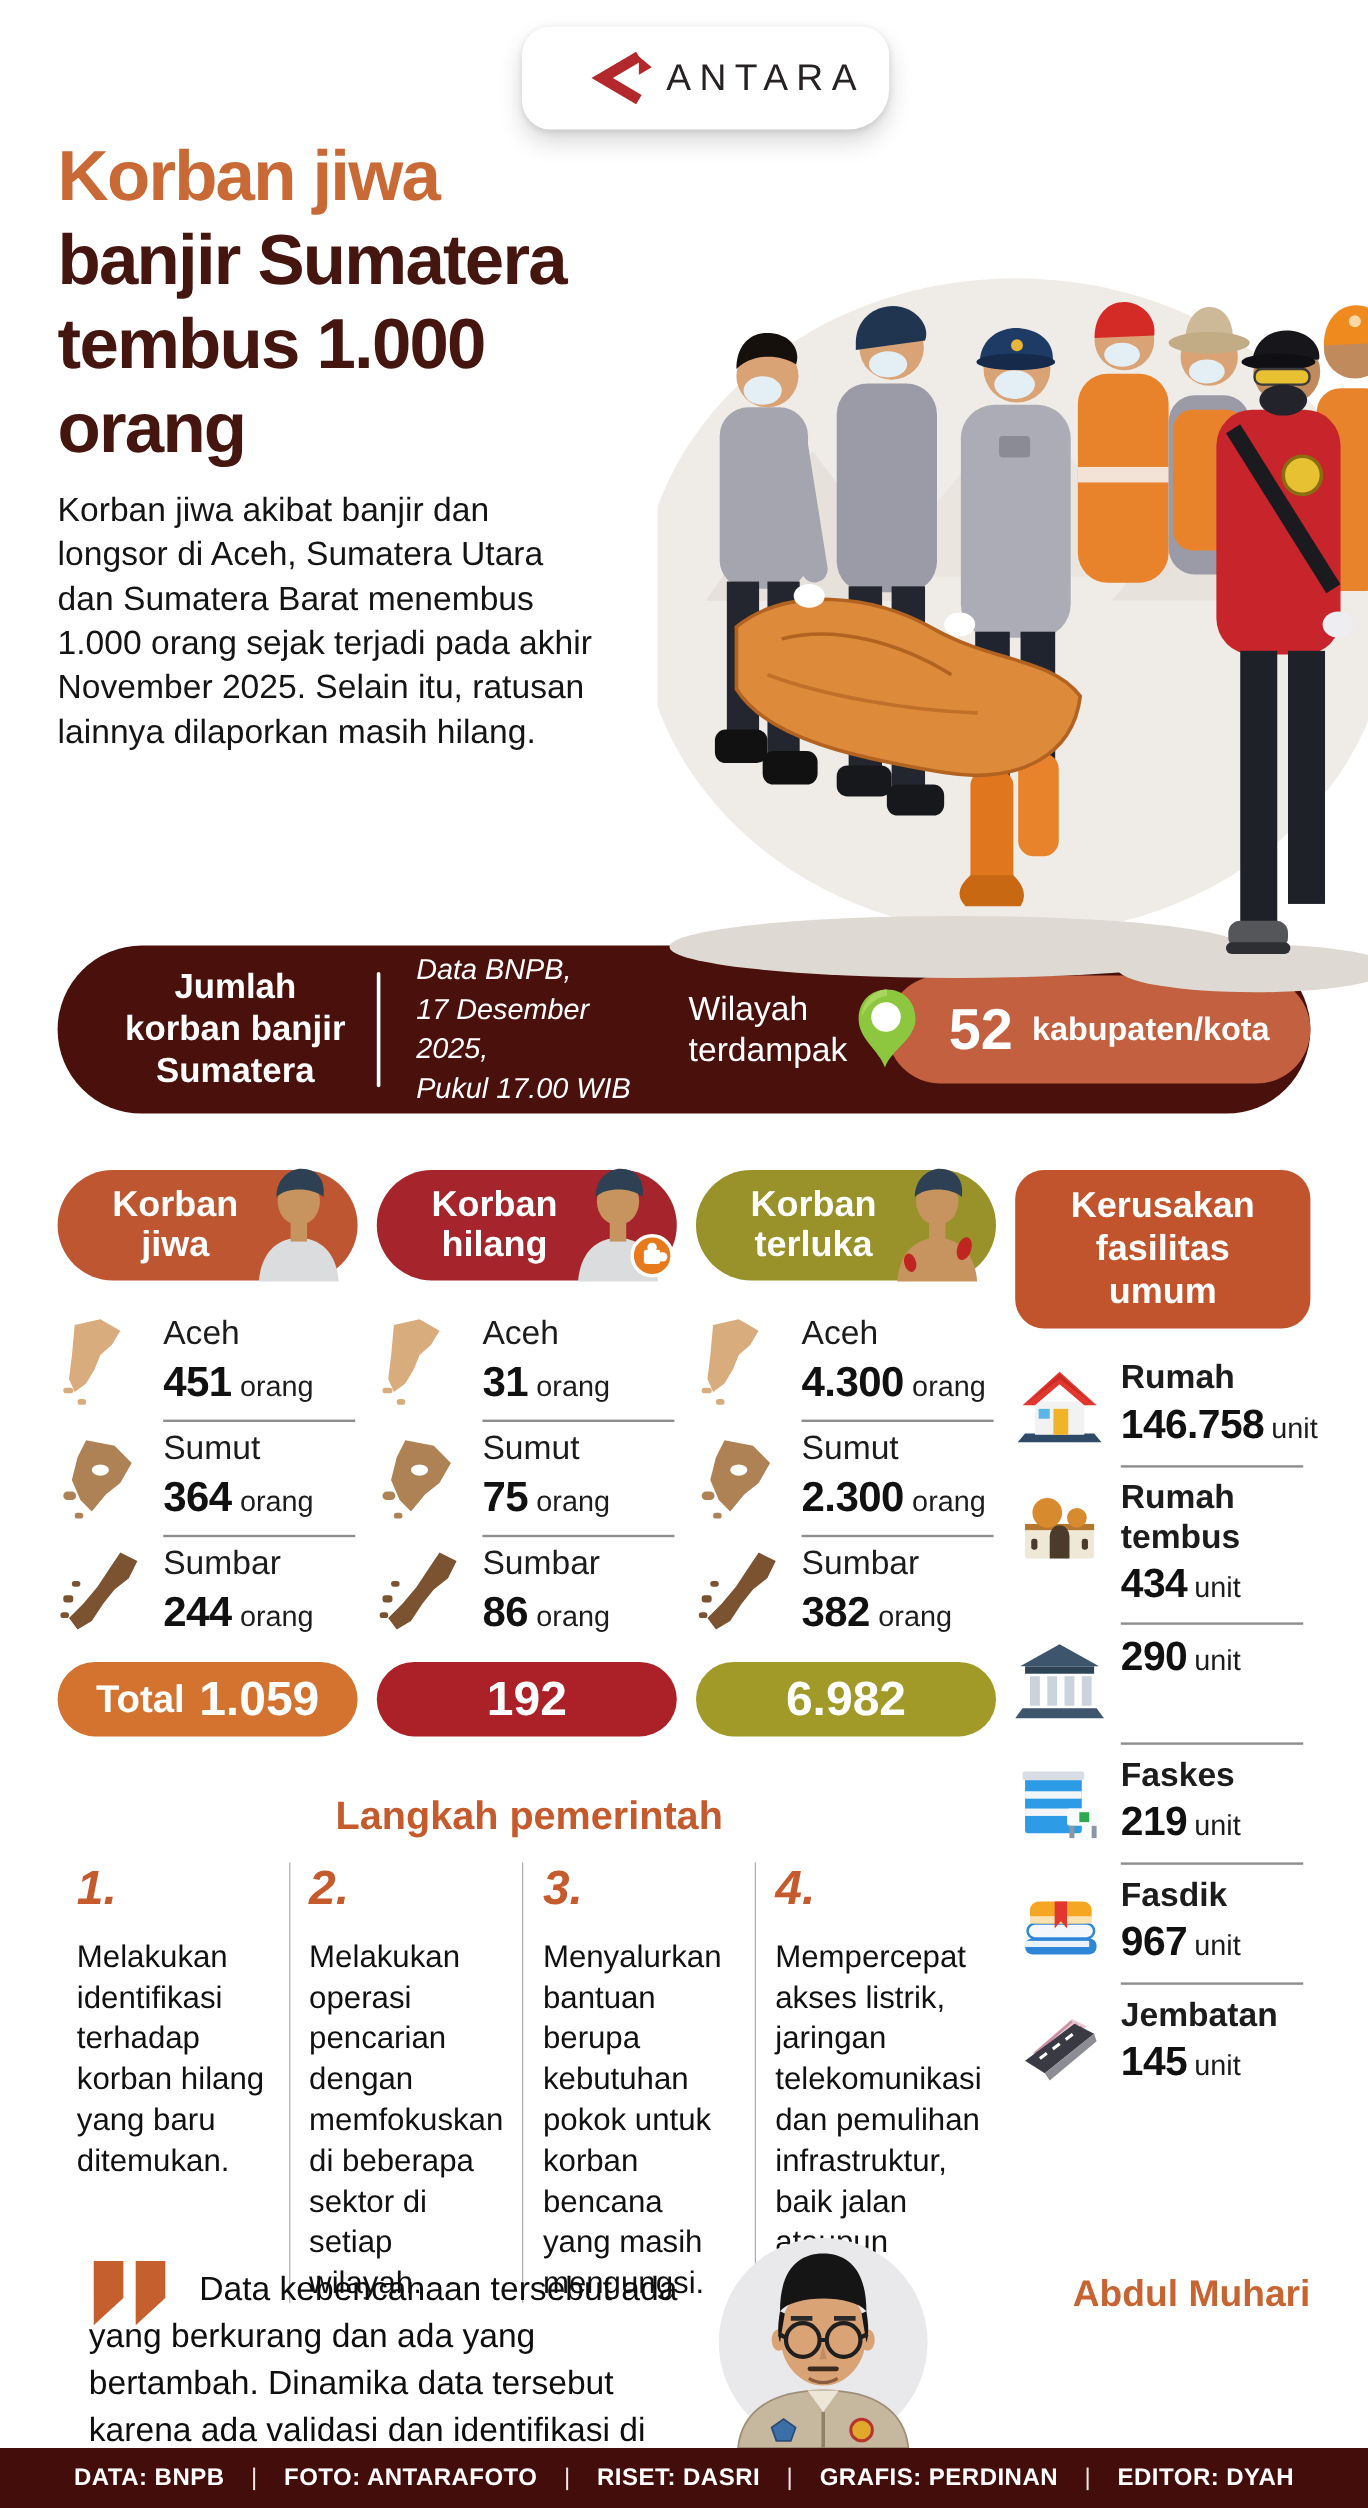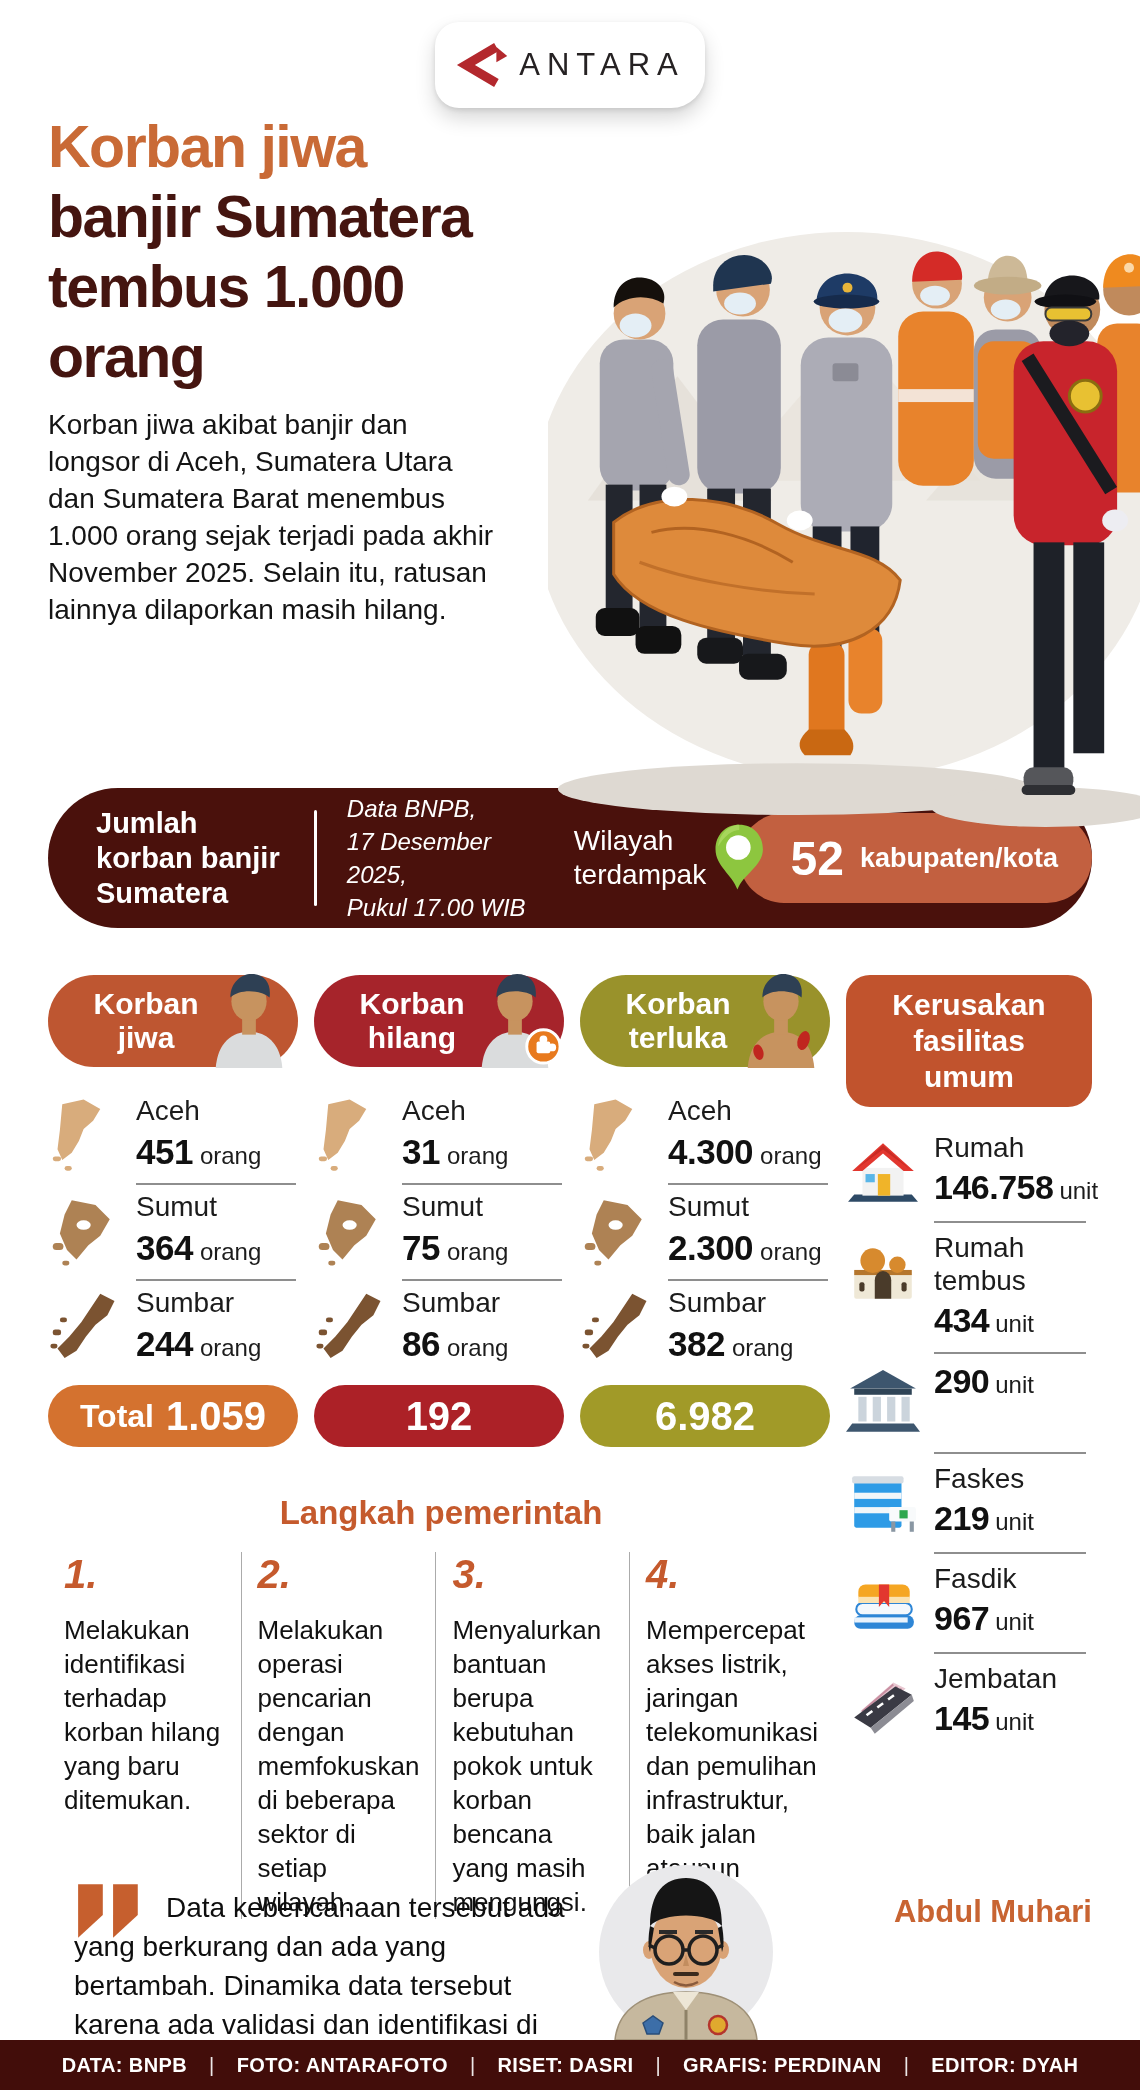--- a/index.html
+++ b/index.html
@@ -3,38 +3,38 @@
 <meta charset="utf-8">
 <style>
   html,body{margin:0;padding:0;background:#ffffff;}
   .page{position:relative;width:1140px;height:2090px;margin:0 auto;background:#ffffff;
         font-family:"Liberation Sans",sans-serif;overflow:hidden;}
   .pre{white-space:pre-line;}
 
   
   .logo{position:absolute;left:435px;top:22px;width:270px;height:86px;background:#fff;
         border-radius:24px 24px 34px 24px;box-shadow:0 10px 20px rgba(0,0,0,.16),0 2px 5px rgba(0,0,0,.10);
-        display:flex;align-items:center;justify-content:center;gap:10px;z-index:5;}
+        display:flex;align-items:center;justify-content:center;gap:10px;z-index:5;padding-left:36px;}
   .logo-text{font-size:31px;font-weight:400;letter-spacing:7px;color:#262223;}
 
   
   .title{position:absolute;left:48px;top:112px;z-index:2;}
   .title-hl{font-size:59px;line-height:70px;font-weight:700;letter-spacing:-1.5px;color:#C96A36;}
   .title-rest{font-size:59px;line-height:70px;font-weight:700;letter-spacing:-1.5px;color:#451510;}
 
   
   .hero{position:absolute;left:548px;top:192px;width:592px;height:642px;z-index:3;}
 
   
   .intro{position:absolute;left:48px;top:406px;width:452px;font-size:28px;line-height:37px;color:#141414;z-index:2;}
 
   
   .banner{position:absolute;left:48px;top:788px;width:1044px;height:140px;background:#4A110C;
           border-radius:70px;display:flex;align-items:center;z-index:2;color:#fff;}
-  .banner-title{width:228px;margin-left:48px;font-size:29px;line-height:35px;font-weight:700;}
+  .banner-title{width:228px;margin-left:48px;text-align:center;font-size:29px;line-height:35px;font-weight:700;}
   .banner-div{width:3px;height:96px;background:#fff;margin:0 30px 0 18px;border-radius:2px;}
   .banner-src{font-size:24px;line-height:33px;font-style:italic;}
   .impact-label{font-size:28px;line-height:34px;margin-left:42px;width:150px;}
   .pin{width:62px;height:80px;margin-left:6px;position:relative;z-index:2;}
   .impact-pill{background:#C26040;border-radius:46px;height:90px;display:flex;align-items:center;
                padding:0 34px 0 52px;margin-left:-28px;}
   .impact-value{font-size:48px;font-weight:700;}
   .impact-unit{font-size:27px;font-weight:700;margin-left:16px;}
 
   
@@ -58,21 +58,21 @@
   .total-label{font-size:32px;font-weight:700;}
   .total-value{font-size:40px;font-weight:700;}
 
   
   .fac{width:246px;display:flex;flex-direction:column;}
   .fac-head{background:#C1532D;border-radius:24px;color:#fff;font-size:30px;line-height:36px;font-weight:700;
             text-align:center;padding:12px 0;margin-bottom:14px;}
   .frow{position:relative;display:flex;gap:14px;padding:10px 0 12px;}
   .frow + .frow::before{content:"";position:absolute;top:0;left:88px;right:6px;height:1.5px;background:#8E8E8E;}
   .ficon{width:74px;height:74px;flex:0 0 74px;margin-top:4px;}
-  .flabel{font-size:28px;line-height:33px;color:#1c1c1c;margin-bottom:4px;}
+  .flabel{font-size:28px;line-height:33px;color:#1c1c1c;margin-bottom:4px;font-weight:bold;}
   .fval{font-size:34px;font-weight:700;color:#111;letter-spacing:-0.5px;}
   .funit{font-size:24px;color:#1c1c1c;margin-left:6px;}
 
   
   .steps-sec{position:absolute;left:48px;top:1494px;width:786px;z-index:2;}
   .steps-title{text-align:center;font-size:33px;font-weight:700;color:#C55A2D;margin-bottom:20px;}
   .steps{display:flex;align-items:stretch;}
   .step{flex:1;padding:0 16px;}
   .step + .step{border-left:1.5px solid #ABABAB;}
   .step-num{font-size:40px;font-weight:700;font-style:italic;color:#C55A2D;margin-bottom:16px;}

